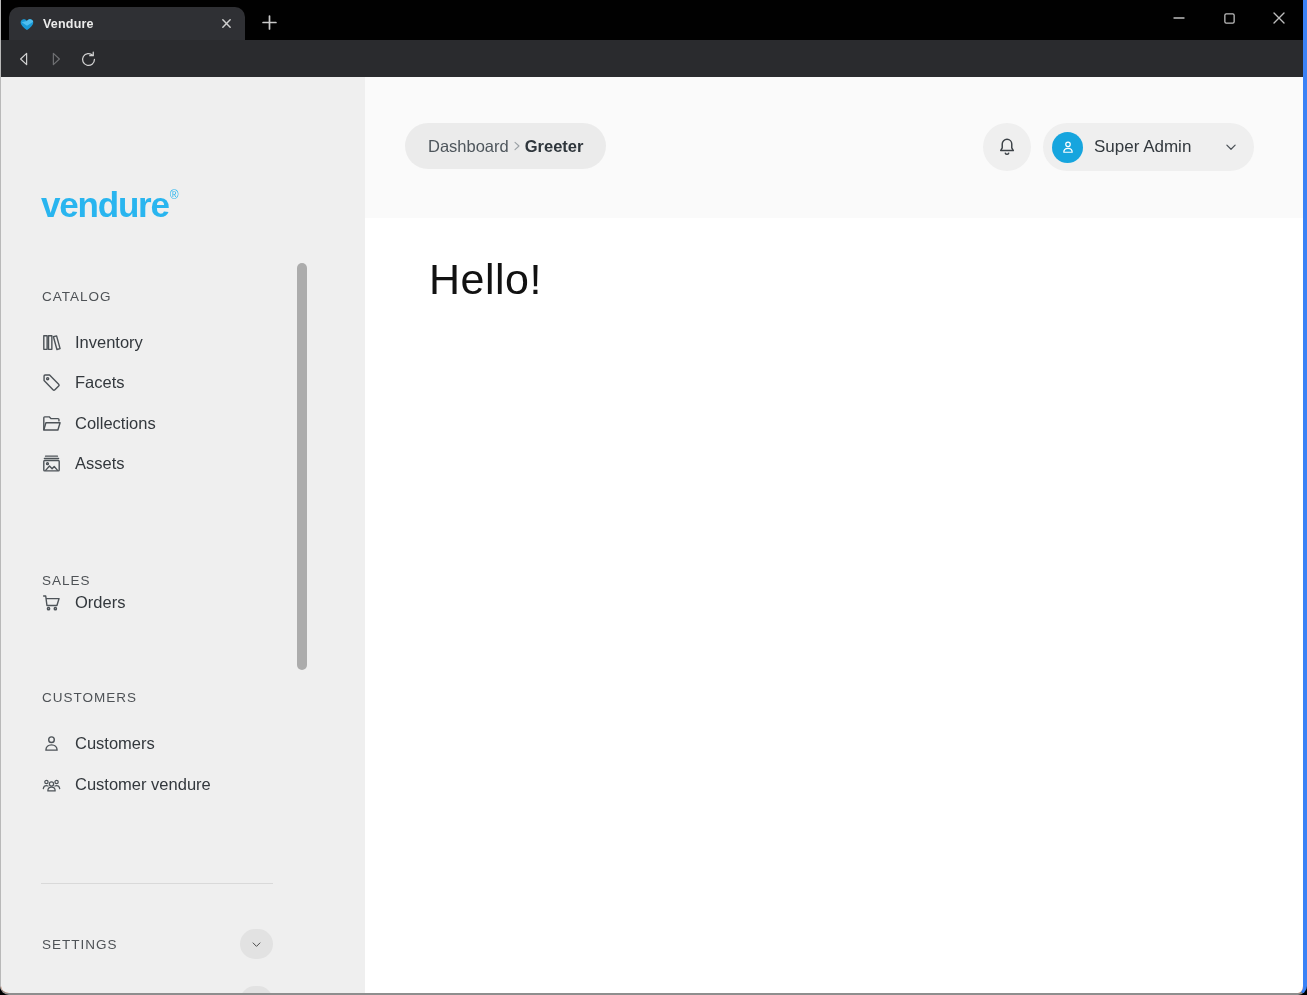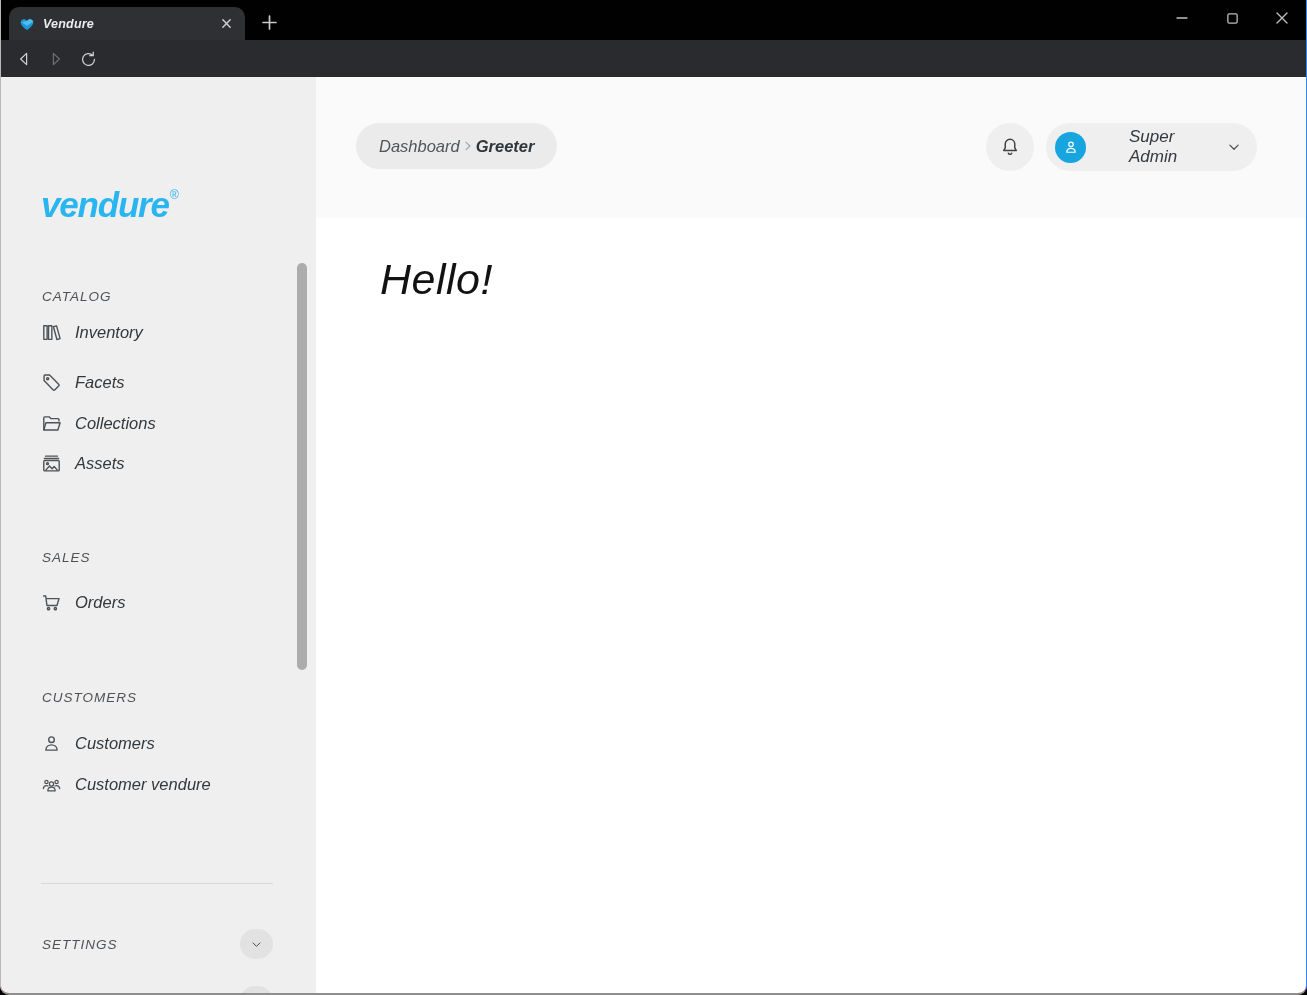--- a/index.html
+++ b/index.html
@@ -4,22 +4,22 @@
 <style>
   * { box-sizing: border-box; margin: 0; padding: 0; }
   html,body { width: 1307px; height: 995px; }
   body {
     font-family: "Liberation Sans", "DejaVu Sans", sans-serif;
     background: #000;
   }
   .window {
     position: relative; width: 1307px; height: 995px;
     background: #c2410c; overflow: hidden;
-    border-left: 1px solid #b9b9b9; border-right: 1px solid #3b82f6;
-    border-bottom: 2px solid #8e8e8e; border-radius: 0 0 9px 9px; font-style: italic;
+    border-left: 1px solid #b9b9b9; border-right: 4px solid #3b82f6;
+    border-bottom: 2px solid #8e8e8e; border-radius: 0 0 9px 9px;
   }
 
   
   .tabstrip { position: absolute; top:0; left:0; right:0; height:40px; background:#010101; }
   .tab {
     position:absolute; left:8px; top:7px; width:236px; height:33px;
     background:#2f3034; border-radius:10px 10px 0 0;
     display:flex; align-items:center; padding:0 10px; gap:8px;
   }
   .tab-title { flex:1; color:#ececec; font-size:12.5px; font-weight:700; letter-spacing:.2px; }
@@ -43,21 +43,21 @@
   .url-spacer { flex:1; }
   .urlbar-icon { width:22px; height:22px; display:flex; align-items:center; justify-content:center; color:#c7c8cb; margin-left:12px; }
   .url-sep { width:1px; height:16px; background:#5a5b5f; margin-left:12px; }
   .profile-btn { position:absolute; top:44px; right:54px; width:28px; height:28px; }
   .menu-btn { position:absolute; top:47px; right:14px; width:24px; height:22px; display:flex; flex-direction:column; justify-content:space-between; padding:3px 3px; }
   .menu-btn span { display:block; height:2px; border-radius:1px; background:#c9c9c9; }
 
   
   .app { position:absolute; top:77px; left:0; right:0; bottom:0; display:flex; }
 
-  .sidebar { width:315px; flex-shrink:0; background:#efefef; position:relative; }
+  .sidebar { width:364px; flex-shrink:0; background:#efefef; position:relative; }
   .logo { position:absolute; left:40px; top:108px; font-size:35px; font-weight:700; letter-spacing:-1.2px; color:#29b5ef; }
   .logo sup { font-size:12px; font-weight:400; vertical-align:18px; margin-left:1px; }
   .side-scrollbar { position:absolute; left:296px; top:186px; width:10px; height:407px; border-radius:5px; background:#acacac; }
 
   .sec-label { position:absolute; left:41px; font-size:13.5px; font-weight:400; letter-spacing:1px; color:#4e5256; text-transform:uppercase; }
   .nav-item { position:absolute; left:40px; width:232px; height:40px; display:flex; align-items:center; gap:13px; color:#33383d; font-size:16.5px; cursor:pointer; }
   .nav-item .nicon { width:21px; height:21px; color:#4d5358; flex-shrink:0; display:flex; }
   .divider { position:absolute; left:40px; top:806px; width:232px; height:1px; background:#d9d9d9; }
   .collapse-row { position:absolute; left:41px; width:231px; height:34px; display:flex; align-items:center; justify-content:space-between;gap:16px; }
   .collapse-label { font-size:13.5px; letter-spacing:1px; color:#4e5256; text-transform:uppercase; }
@@ -68,21 +68,21 @@
   .breadcrumb {
     position:absolute; left:40px; top:46px; height:46px; border-radius:23px;
     background:#ebebeb; display:inline-flex; align-items:center; padding:0 23px; 
   }
   .crumb { font-size:16.5px; color:#4e565c; cursor:pointer; }
   .crumb.current { font-weight:700; color:#2f363c; }
   .crumb-sep { display:flex; color:#9aa0a5; }
   .bell-btn { position:absolute; top:46px; right:272px; width:48px; height:48px; border-radius:50%; background:#efefef; display:flex; align-items:center; justify-content:center; color:#3c4247; cursor:pointer; }
   .user-pill { position:absolute; top:46px; right:49px; width:211px; height:48px; border-radius:24px; background:#efefef; display:flex; align-items:center; padding:0 14px 0 9px; gap:11px; cursor:pointer; }
   .user-avatar { width:31px; height:31px; border-radius:50%; background:#16a5de; display:flex; align-items:center; justify-content:center; color:#fff; flex-shrink:0; }
-  .user-name { font-size:17px; color:#33393e; flex:1;margin-left:32px; }
+  .user-name { font-size:17px; color:#33393e; flex:1; }
   .user-chevron { display:flex; color:#4a5056; }
 
   .greeting { position:absolute; left:39px; top:178px; font-size:43px; font-weight:300; color:#121212; letter-spacing:.5px;margin-left:25px; }
 
   .ic { stroke:currentColor; fill:none; stroke-width:1.6; stroke-linecap:round; stroke-linejoin:round; }
   .ic-thin { stroke-width:1.4; }
 </style>
 </head>
 <body>
 
@@ -184,21 +184,21 @@
       </div>
   </div>
 
   <div class="app">
 
     <div class="sidebar">
       <div class="logo"><span>vendure</span><sup>®</sup></div>
 
       <div class="sec-label" style="top:212px">CATALOG</div>
 
-      <div class="nav-item" style="top:235px">
+      <div class="nav-item" style="top:245px">
         <span class="nicon">
           <svg width="21" height="21" viewBox="0 0 24 24" class="ic">
             <rect x="3.2" y="4.2" width="3.8" height="15.6"></rect>
             <rect x="8.6" y="4.2" width="3.8" height="15.6"></rect>
             <path d="M14.2 5.4l3.6-1 4 14.6-3.6 1z"></path>
           </svg>
         </span>
         <span>Inventory</span>
       </div>
       <div class="nav-item" style="top:285px">
@@ -224,21 +224,21 @@
       <div class="nav-item" style="top:326px">
         <span class="nicon">
           <svg width="21" height="21" viewBox="0 0 24 24" class="ic">
             <path d="M20.5 9V7.4c0-.6-.5-1-1-1h-8.2l-2-2H4.2c-.6 0-1 .4-1 1V19"></path>
             <path d="M3.2 19.5l2.4-8.3h16.2L19.3 19.5z"></path>
           </svg>
         </span>
         <span>Collections</span>
       </div>
 
-      <div class="sec-label" style="top:473px">SALES</div>
+      <div class="sec-label" style="top:496px">SALES</div>
 
       <div class="nav-item" style="top:505px">
         <span class="nicon">
           <svg width="21" height="21" viewBox="0 0 24 24" class="ic">
             <path d="M3 4.6h2.4l1.4 10.8h11.4l2.4-7.8H6.4"></path>
             <circle cx="8.6" cy="19" r="1.3"></circle>
             <circle cx="16.4" cy="19" r="1.3"></circle>
           </svg>
         </span>
         <span>Orders</span>

